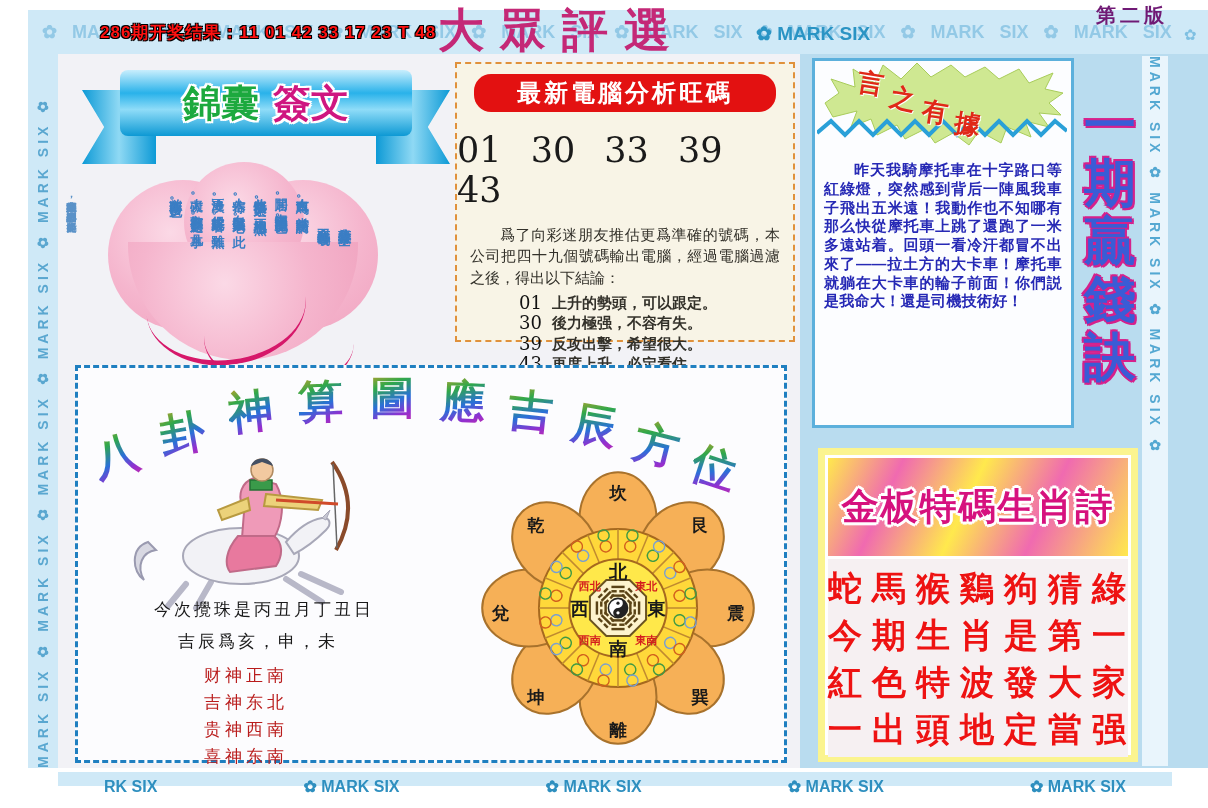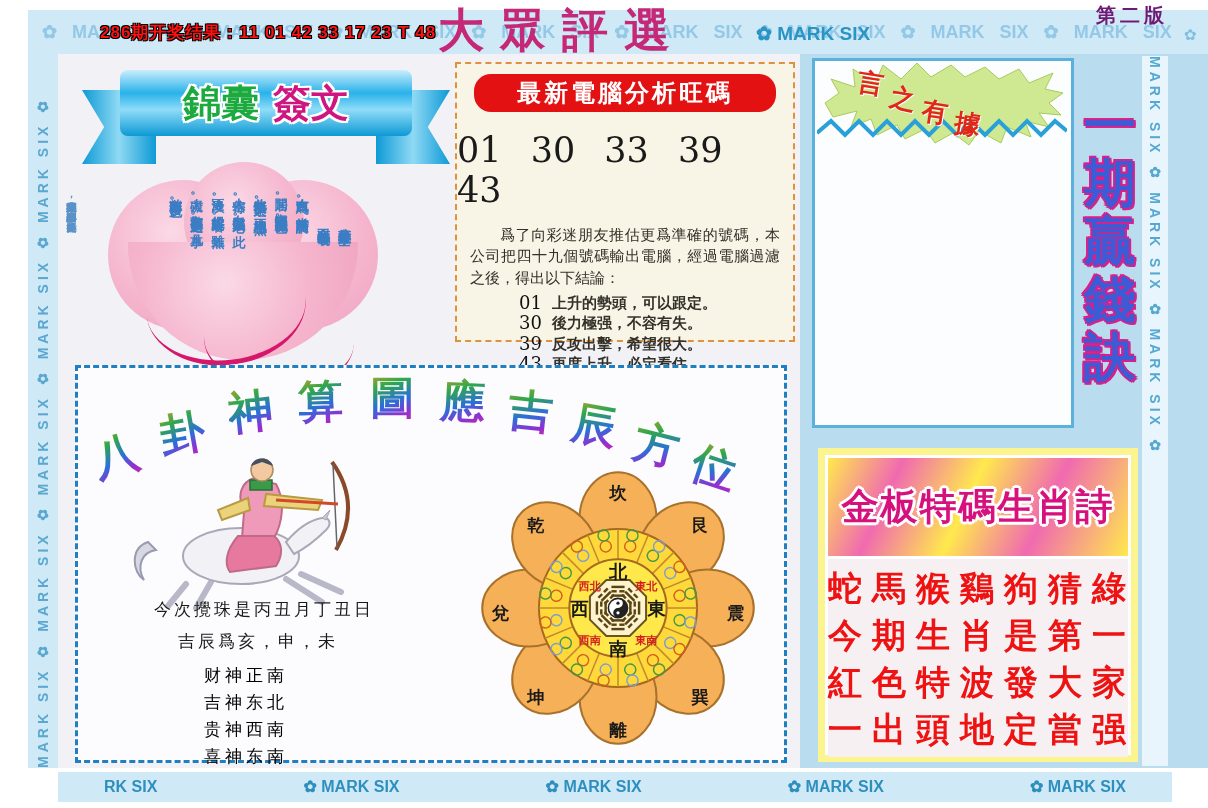--- a/index.html
+++ b/index.html
@@ -13,21 +13,21 @@
   .top-band{left:28px;top:10px;width:1180px;height:44px;background:#cfe9f7;
             color:#93c9e6;font-weight:bold;font-size:18px;line-height:44px;
             white-space:nowrap;overflow:hidden;word-spacing:10px;padding-left:14px;box-sizing:border-box;}
   .left-strip{left:28px;top:54px;width:30px;height:714px;background:#cfe9f7;
               writing-mode:vertical-rl;transform:rotate(180deg);text-orientation:mixed;
               color:#5aa7d0;font-weight:bold;font-size:14px;letter-spacing:4px;
               line-height:30px;overflow:hidden;}
   .right-strip{left:1142px;top:56px;width:26px;height:710px;background:#e9f5fc;
                writing-mode:vertical-rl;text-orientation:mixed;color:#54a8d2;
                font-weight:bold;font-size:14px;letter-spacing:4px;line-height:26px;overflow:hidden;}
-  .bottom-band{left:58px;top:772px;width:1114px;height:30px;background:#cfe9f7;
+  .bottom-band{left:58px;top:772px;width:1114px;height:14px;background:#cfe9f7;
                display:flex;justify-content:space-between;padding:0 46px;box-sizing:border-box;
                color:#2e8fbf;font-weight:bold;font-size:16px;line-height:30px;}
   .corner-flower{color:#7fc0e2;font-size:15px;}
 
   
   .result-line{left:100px;top:21px;font-size:17px;font-weight:bold;color:#ff1111;letter-spacing:1px;
                text-shadow:-1px -1px 0 #000,1px -1px 0 #000,-1px 1px 0 #000,1px 1px 0 #000;}
   .page-title{left:438px;top:0px;width:320px;font-family:"DejaVu Serif",serif;
               font-size:46px;font-weight:bold;color:#c42877;letter-spacing:16px;white-space:nowrap;}
   .brand-right{left:756px;top:22px;color:#2a94c4;font-weight:bold;font-size:19px;}
@@ -110,21 +110,21 @@
   .bc2{left:150px;top:14px;transform:rotate(-6deg);}  .bc3{left:220px;top:4px;transform:rotate(-2deg);}
   .bc4{left:292px;top:0px;}                            .bc5{left:362px;top:4px;transform:rotate(3deg);}
   .bc6{left:430px;top:14px;transform:rotate(6deg);}   .bc7{left:494px;top:28px;transform:rotate(10deg);}
   .bc8{left:556px;top:48px;transform:rotate(14deg);}  .bc9{left:614px;top:70px;transform:rotate(18deg);}
   .horse-svg{position:absolute;left:48px;top:86px;}
   .draw-line{position:absolute;left:76px;top:230px;font-family:"DejaVu Serif",serif;
              font-size:17px;color:#1a1a1a;letter-spacing:3px;}
   .lucky-line{position:absolute;left:100px;top:262px;font-family:"DejaVu Serif",serif;
               font-size:17px;color:#1a1a1a;letter-spacing:3px;}
   .gods{position:absolute;left:126px;top:294px;font-family:"DejaVu Serif",serif;
-        font-size:17px;color:#000000;letter-spacing:4px;line-height:27px;}
+        font-size:17px;color:#b91c1c;letter-spacing:4px;line-height:27px;}
   .bagua-svg{position:absolute;left:388px;top:88px;}
   .petal-label{font-size:17px;font-weight:bold;fill:#1a1a1a;}
   .dir-main{font-size:18px;font-weight:bold;fill:#1a1a1a;}
   .dir-corner{font-size:11px;font-weight:bold;fill:#d41e1e;}
 
   
   .br-panel{left:818px;top:448px;width:320px;height:314px;background:#ffffff;
             border:7px solid #fbf48f;box-sizing:border-box;}
   .zp-head{margin:3px;height:98px;
            background:linear-gradient(115deg,#ffe94d 0%,#f06ab0 22%,#ffe94d 46%,#f06ab0 70%,#ffe94d 100%);
@@ -218,20 +218,21 @@
   <div class="abs story-box">
     <div class="burst-wrap">
       <svg class="burst-svg" width="250" height="92" viewBox="0 0 250 92">
         <polygon points="8,40 22,30 14,16 38,24 36,6 58,20 66,2 84,16 100,0 114,14 134,2 148,14 168,4 182,16 202,6 212,20 236,10 228,26 246,30 232,40 244,52 222,50 232,64 208,58 214,74 190,64 184,80 162,68 152,82 136,70 118,80 108,66 88,76 80,62 60,72 54,56 34,64 40,48 16,54" fill="#cfe892" stroke="#a8cc5a" stroke-width="1"></polygon>
         <polyline points="0,70 14,58 28,72 42,58 56,72 70,58 84,72 98,58 112,72 126,58 140,72 154,58 168,72 182,58 196,72 210,58 224,72 238,58 250,68" fill="none" stroke="#2aa0d8" stroke-width="4"></polyline>
       </svg>
       <div class="burst-title">
         <span>言</span><span class="bt1">之</span><span class="bt2">有</span><span class="bt3">據</span>
       </div>
     </div>
+    <div class="story-text">昨天我騎摩托車在十字路口等紅綠燈，突然感到背后一陣風我車子飛出五米遠！我動作也不知哪有那么快從摩托車上跳了還跑了一米多遠站着。回頭一看冷汗都冒不出來了——拉土方的大卡車！摩托車就躺在大卡車的輪子前面！你們説是我命大！還是司機技術好！</div>
   </div>
 
   <div class="abs win-tip">
     <div>一</div>
     <div>期</div>
     <div>贏</div>
     <div>錢</div>
     <div>訣</div>
   </div>
 

